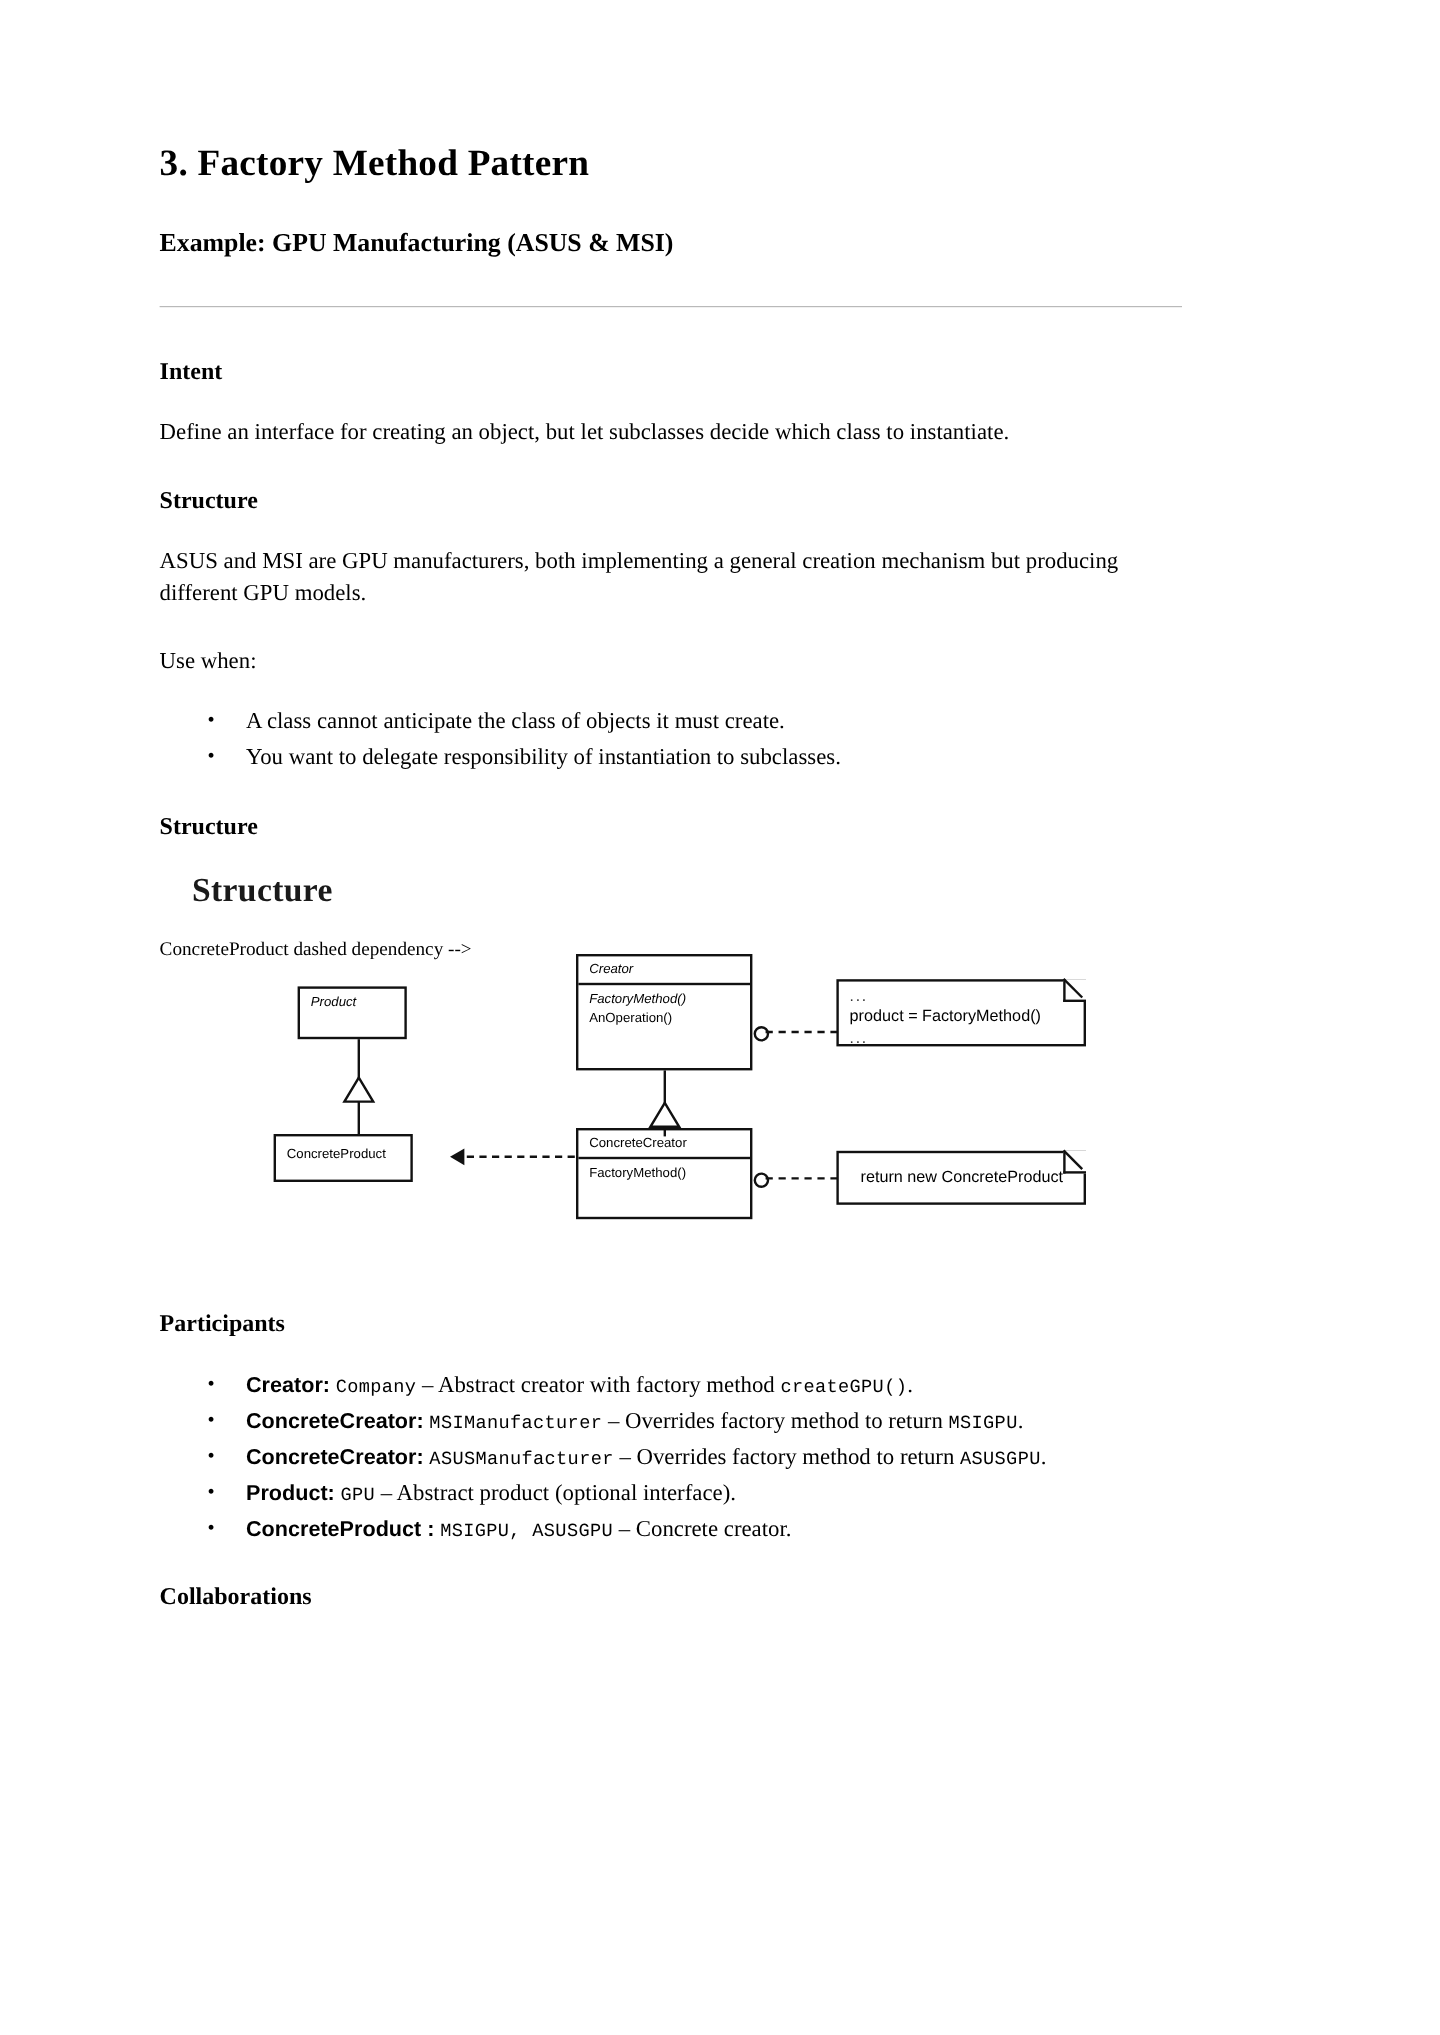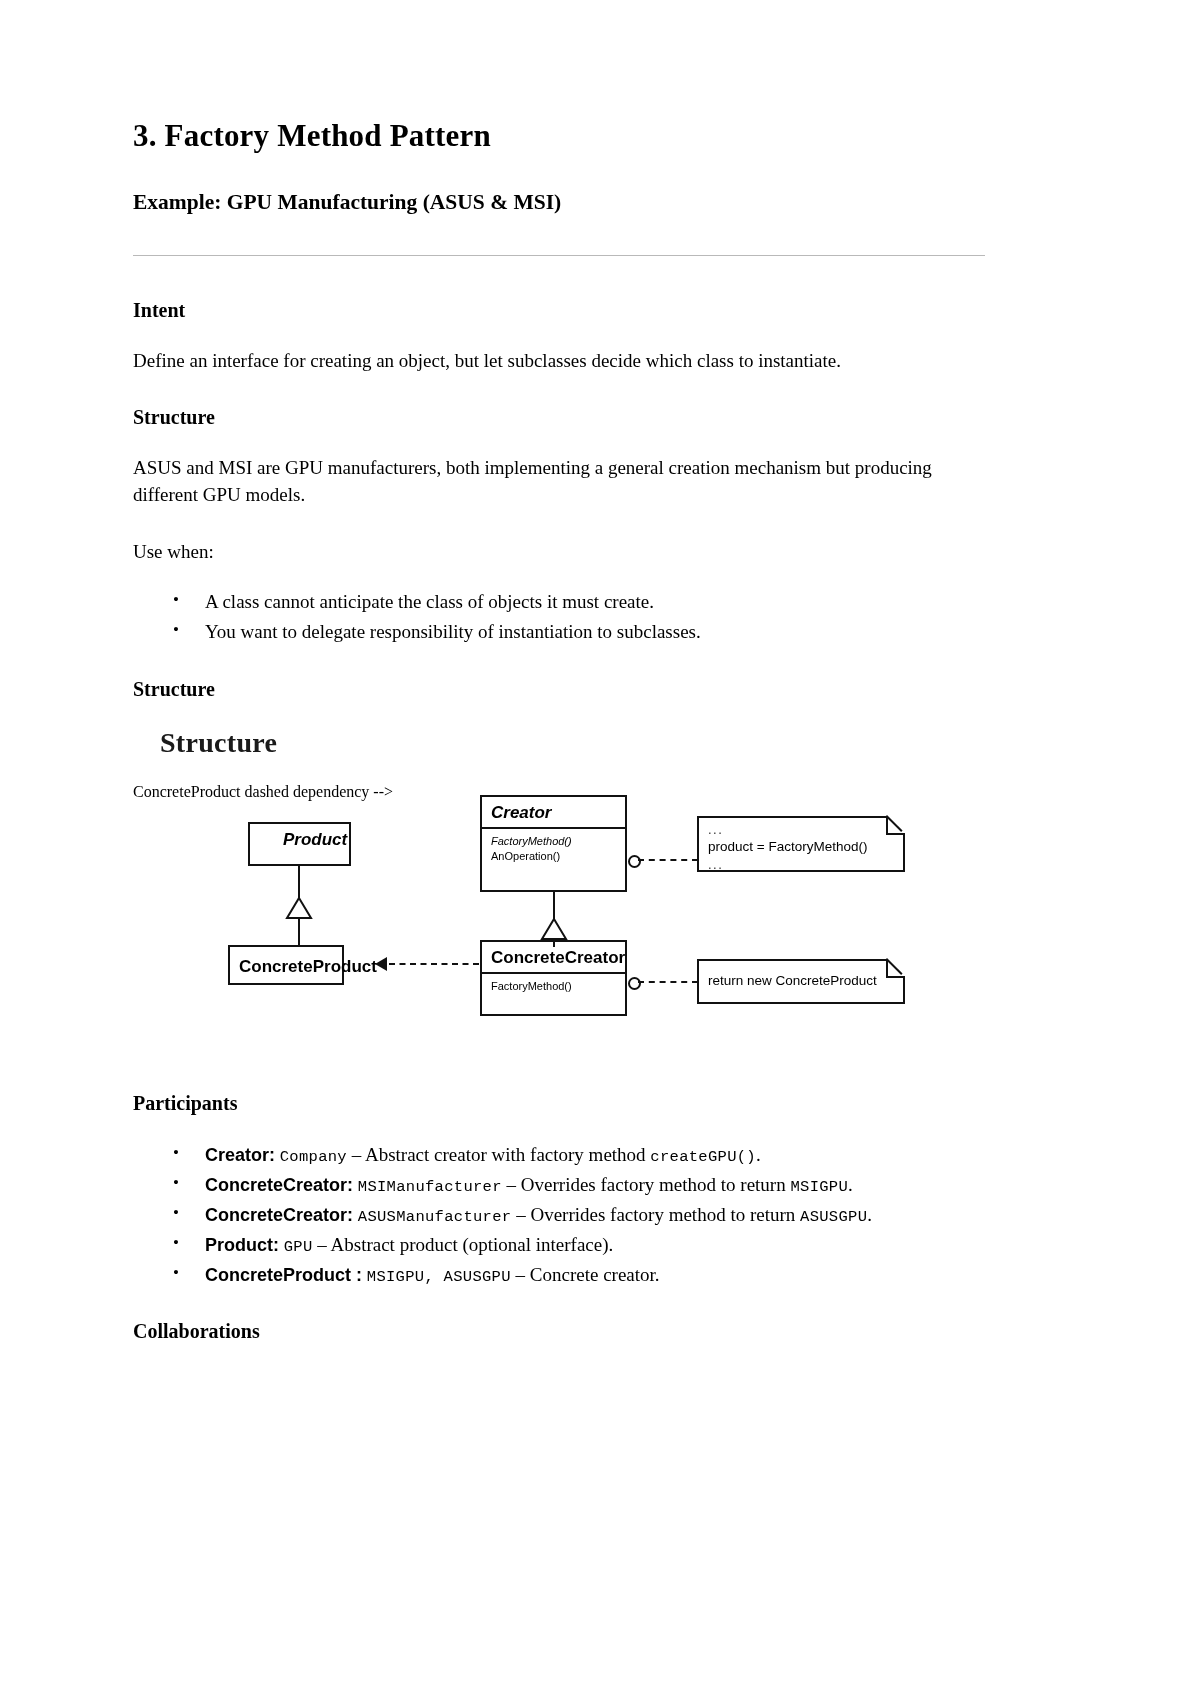--- a/index.html
+++ b/index.html
@@ -114,22 +114,22 @@
     height: 270px;
   }
   .ubox {
     position: absolute;
     border: 2px solid #111;
     background: #fff;
     box-sizing: border-box;
     font-family: "Liberation Sans", "DejaVu Sans", sans-serif;
   }
   .ubox .title {
-    font-size: 17px;
-    font-weight: bold;
+    font-size: 11px;
+    font-weight: normal;
     padding: 5px 0 4px 9px;
     line-height: 1.25;
   }
   .ubox .title.ital {
     font-style: italic;
   }
   .ubox .divider {
     border-top: 2px solid #111;
   }
   .ubox .ops {
@@ -233,21 +233,21 @@
 
   <h2 class="sect">Structure</h2>
 
   <div class="figure">
 
     <div class="fig-title">Structure</div>
 
     <div class="uml">
 
       
-      <div class="ubox" style="left:115px; top:39px; width:103px; height:44px;padding-left:24px;">
+      <div class="ubox" style="left:115px; top:39px; width:91px; height:44px;">
         <div class="title ital">Product</div>
       </div>
 
       
       <div class="ubox" style="left:347px; top:12px; width:147px; height:97px;">
         <div class="title ital">Creator</div>
         <div class="divider"></div>
         <div class="ops">
           <div class="ital">FactoryMethod()</div>
           <div>AnOperation()</div>
@@ -270,21 +270,21 @@
 
       
       <div class="note" style="left:564px; top:33px; width:208px; height:56px;">
         <div class="fold"></div>
         <div class="dots">...</div>
         <div class="txt">product = FactoryMethod()</div>
         <div class="dots">...</div>
       </div>
 
       
-      <div class="note" style="left:564px; top:176px; width:208px; height:45px; display:flex; align-items:center;">
+      <div class="note" style="left:564px; top:176px; width:208px; height:45px; display:flex; align-items:center;justify-content:center;">
         <div class="fold"></div>
         <div>return new ConcreteProduct</div>
       </div>
 
       
       <div class="vline" style="left:165px; top:83px; height:34px;"></div>
       <svg class="tri-outline" style="left:152px; top:113px;" width="28" height="24">
         <polygon points="14,2 26,22 2,22" fill="#ffffff" stroke="#111111" stroke-width="2"></polygon>
       </svg>
       <div class="vline" style="left:165px; top:135px; height:28px;"></div>

